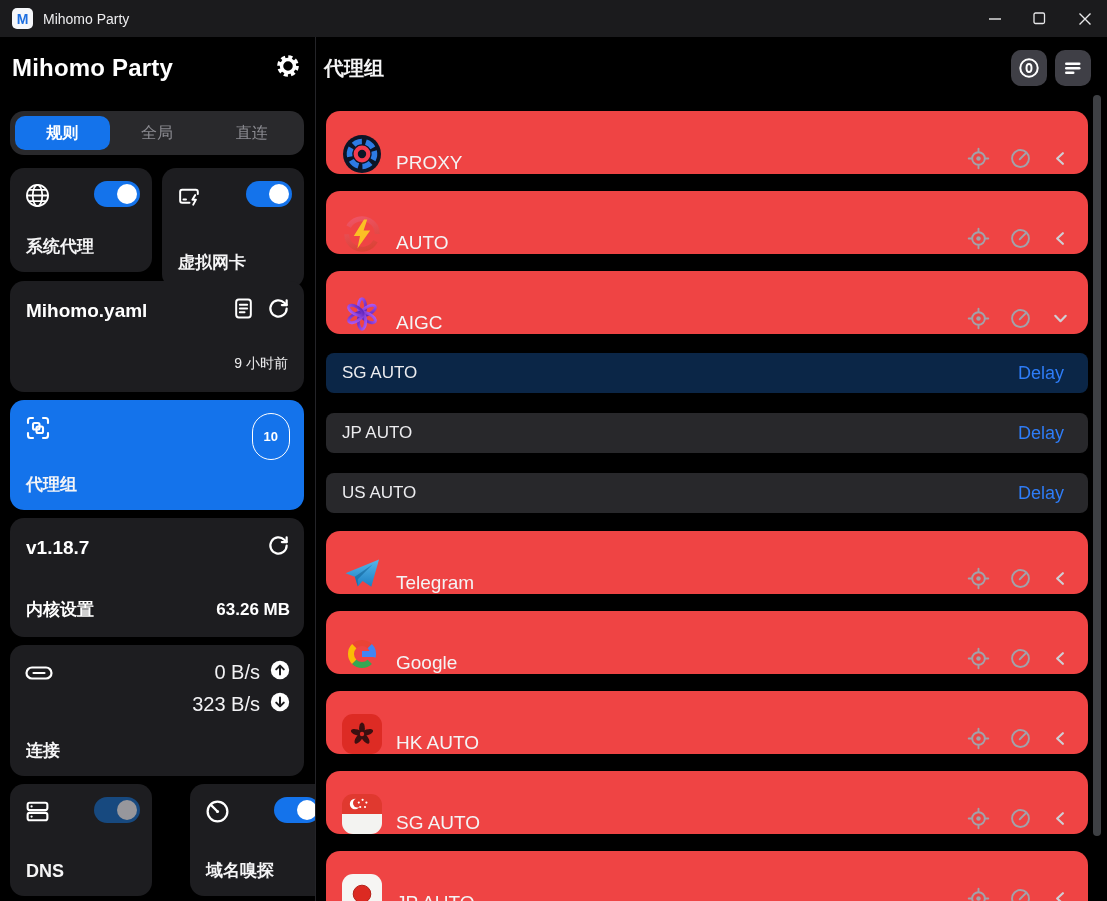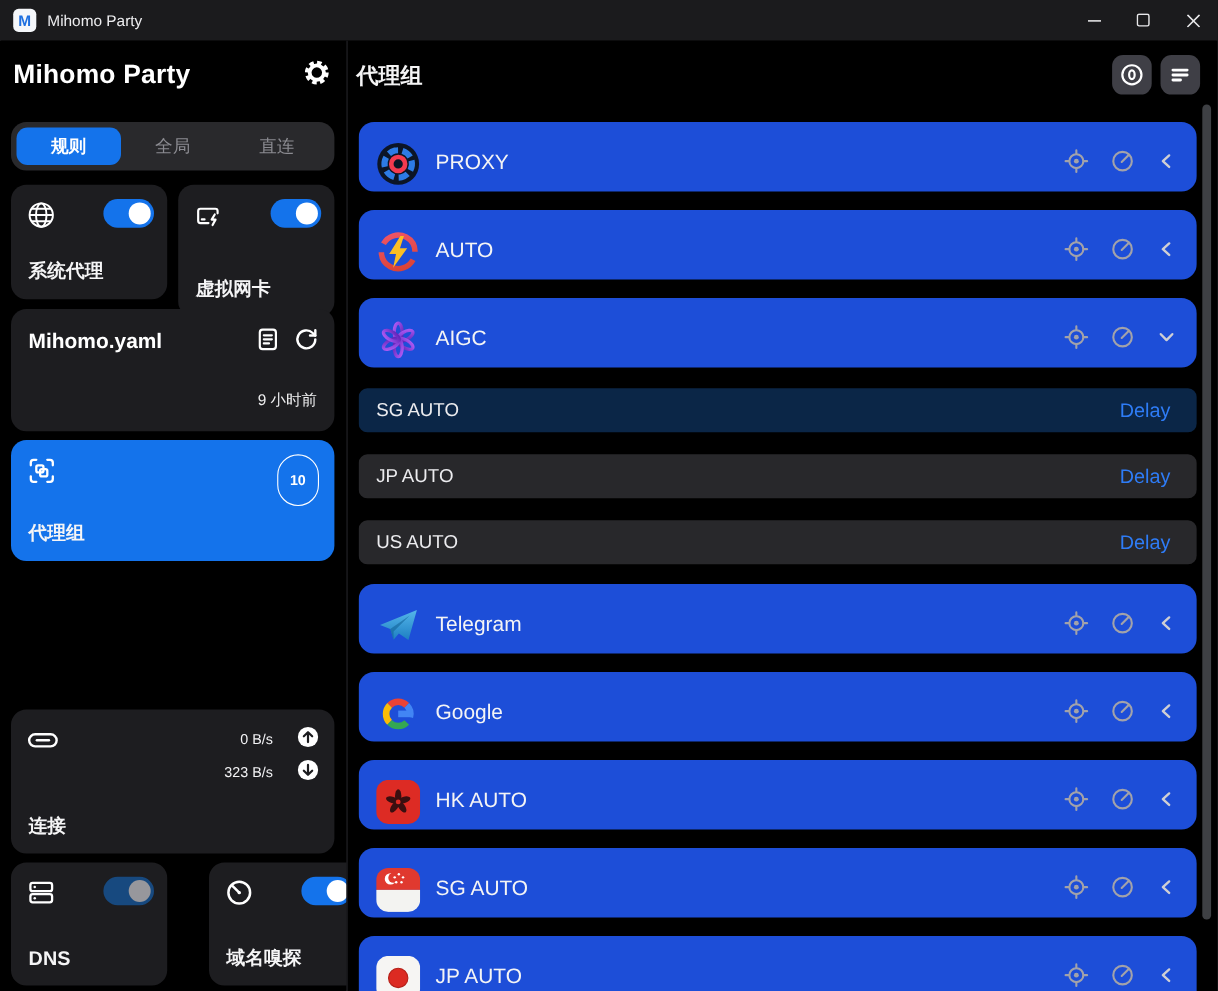--- a/index.html
+++ b/index.html
@@ -47,31 +47,31 @@
   .toggle.dim .knob { background:#97979c; }
 
   .row-between { position:absolute; left:16px; right:14px; display:flex; align-items:center; justify-content:space-between; }
   .bold-white { color:#ffffff; font-weight:bold; }
   .icon-group { display:flex; align-items:center; gap:12px; }
 
   .badge { position:absolute; right:14px; top:13px; border:1.5px solid #fff; border-radius:999px;
            color:#fff; font-size:13px; font-weight:bold; padding:15px 11px; }
 
   .speeds { position:absolute; right:14px; top:15px; display:flex; flex-direction:column; gap:7px; align-items:flex-end; }
-  .speed-line { display:flex; align-items:center; gap:22px; color:#f2f2f4; font-size:13px; }
+  .speed-line { display:flex; align-items:center; gap:10px; color:#f2f2f4; font-size:20px; }
 
   
   .main-title { position:absolute; left:8px; top:18px; color:#f4f4f5; font-size:20px; font-weight:600; }
   .hbtn { position:absolute; top:13px; width:36px; height:36px; border:none; border-radius:10px;
           background:#3f3f46; display:flex; align-items:center; justify-content:center; }
   .hbtn.b1 { left:695px; } .hbtn.b2 { left:739px; }
 
   .rows { position:absolute; left:10px; top:58px; width:762px; height:806px; overflow:hidden; }
-  .grow { position:absolute; left:0; width:762px; height:63px; background:#1d4ed8; border-radius:14px;
-          display:flex; align-items:center; padding:12px 18px 0 16px; }
+  .grow { position:absolute; left:0; width:762px; height:63px; background:#ef4444; border-radius:14px;
+          display:flex; align-items:flex-end; padding:12px 18px 0 16px; }
   .grow .gname { color:#f4f4f5; font-size:19px; font-weight:500; margin-left:14px; }
   .gacts { margin-left:auto; display:flex; align-items:center; gap:19px; }
   .gicon { width:40px; height:40px; display:flex; align-items:center; justify-content:center; flex:none; }
 
   .prow { position:absolute; left:0; width:762px; height:40px; background:#28282b; border-radius:8px;
           display:flex; align-items:center; justify-content:space-between; padding:0 24px 0 16px; }
   .prow.selected { background:#0b2647; }
   .prow .pname { color:#ececef; font-size:17px; }
   .prow .delay { color:#2e7cf6; font-size:18px; }
 
@@ -182,20 +182,35 @@
           <path d="M24 19 v2.5 a2.5 2.5 0 0 1 -2.5 2.5 H19"></path>
           <path d="M9 24 H6.5 A2.5 2.5 0 0 1 4 21.5 V19"></path>
           <rect x="9" y="9" width="6.5" height="6.5" rx="1.5"></rect>
           <rect x="12.5" y="12.5" width="6.5" height="6.5" rx="1.5"></rect>
         </svg>
       </span>
       <div class="badge">10</div>
       <div class="label">代理组</div>
     </div>
 
+    <div class="card full" style="top:481px;height:119px;">
+      <div class="row-between" style="top:16px;">
+        <span class="bold-white" style="font-size:19px;">v1.18.7</span>
+        <span>
+          <svg width="23" height="23" viewBox="0 0 24 24" fill="none" stroke="#fff" stroke-width="2.3" stroke-linecap="round" stroke-linejoin="round">
+            <path d="M20.5 12a8.5 8.5 0 1 1-2.5-6.02L20.5 8.4"></path>
+            <polyline points="20.5 3.4 20.5 8.4 15.5 8.4"></polyline>
+          </svg>
+        </span>
+      </div>
+      <div class="row-between" style="bottom:16px;">
+        <span class="bold-white" style="font-size:17px;">内核设置</span>
+        <span class="bold-white" style="font-size:17px;">63.26 MB</span>
+      </div>
+    </div>
 
     <div class="card full" style="top:608px;height:131px;">
       <span class="top-icon" style="top:16px;">
         <svg width="30" height="24" viewBox="0 0 30 24" fill="none" stroke="#fff" stroke-width="2.2" stroke-linecap="round">
           <rect x="2.5" y="6.5" width="25" height="11" rx="5.5"></rect>
           <path d="M9.5 12 H20.5"></path>
         </svg>
       </span>
       <div class="speeds">
         <div class="speed-line">

